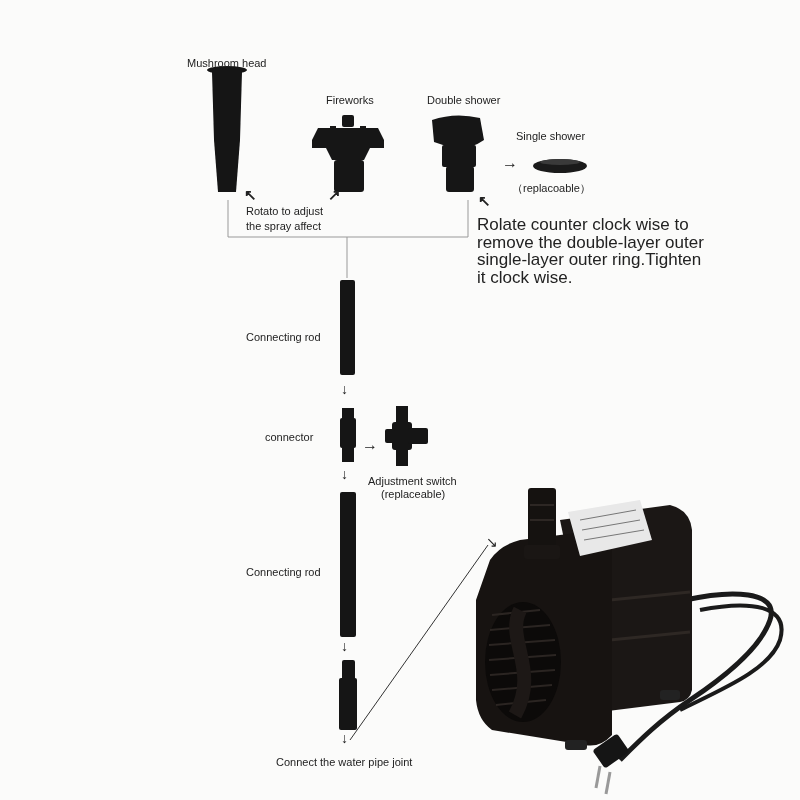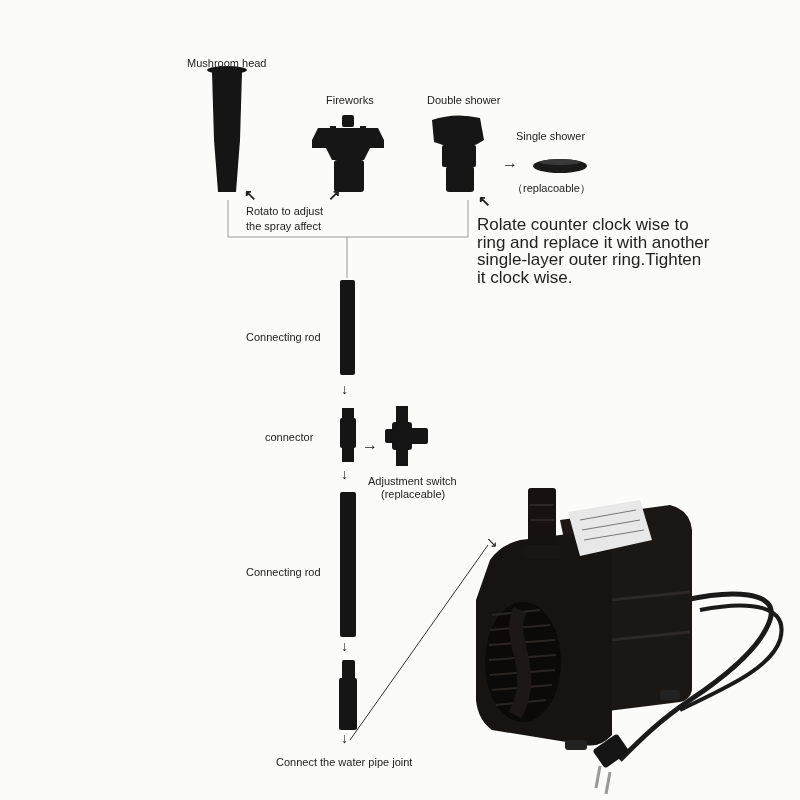--- a/index.html
+++ b/index.html
@@ -128,21 +128,21 @@
 <div class="lbl" style="left:326px;top:93px;">Fireworks</div>
 <div class="lbl" style="left:427px;top:93px;">Double shower</div>
 <div class="lbl" style="left:516px;top:129px;">Single shower</div>
 <div class="lbl" style="left:512px;top:181px;">（replacoable）</div>
 
 <div class="lbl" style="left:246px;top:204px;">Rotato to adjust</div>
 <div class="lbl" style="left:246px;top:219px;text-align:right;">the spray affect</div>
 
 <div class="note" style="left:477px;top:216px;">
   <div>Rolate counter clock wise to</div>
-  <div>ring and replace it with another</div>
+  <div>remove the double-layer outer</div>
   <div>single-layer outer ring.Tighten</div>
   <div>it clock wise.</div>
 </div>
 
 <div class="lbl" style="left:246px;top:330px;">Connecting rod</div>
 <div class="lbl" style="left:265px;top:430px;">connector</div>
 <div class="lbl" style="left:368px;top:474px;">Adjustment switch</div>
 <div class="lbl" style="left:381px;top:487px;">(replaceable)</div>
 <div class="lbl" style="left:246px;top:565px;">Connecting rod</div>
 <div class="lbl" style="left:276px;top:755px;">Connect the water pipe joint</div>

